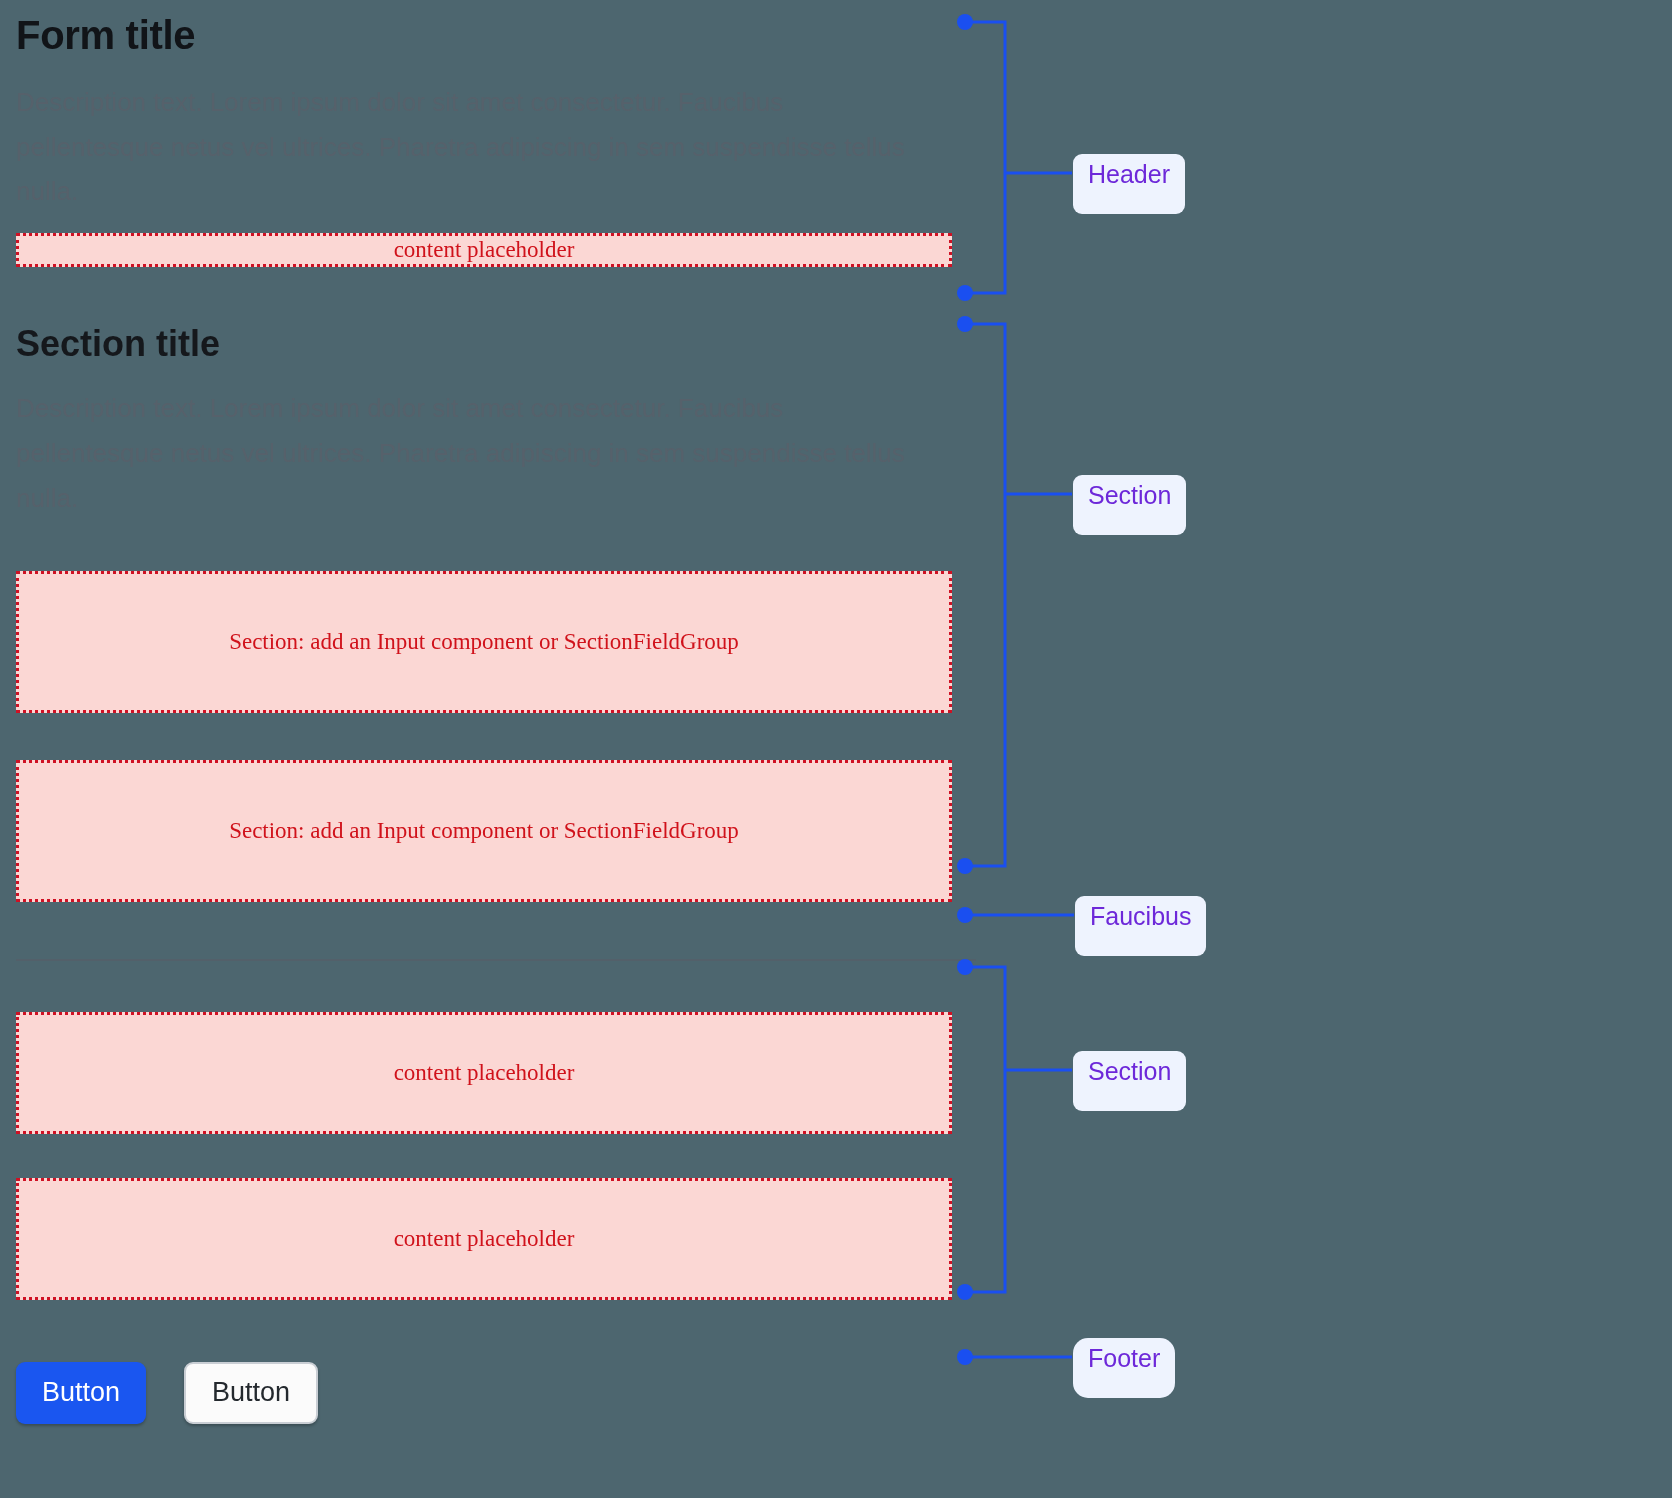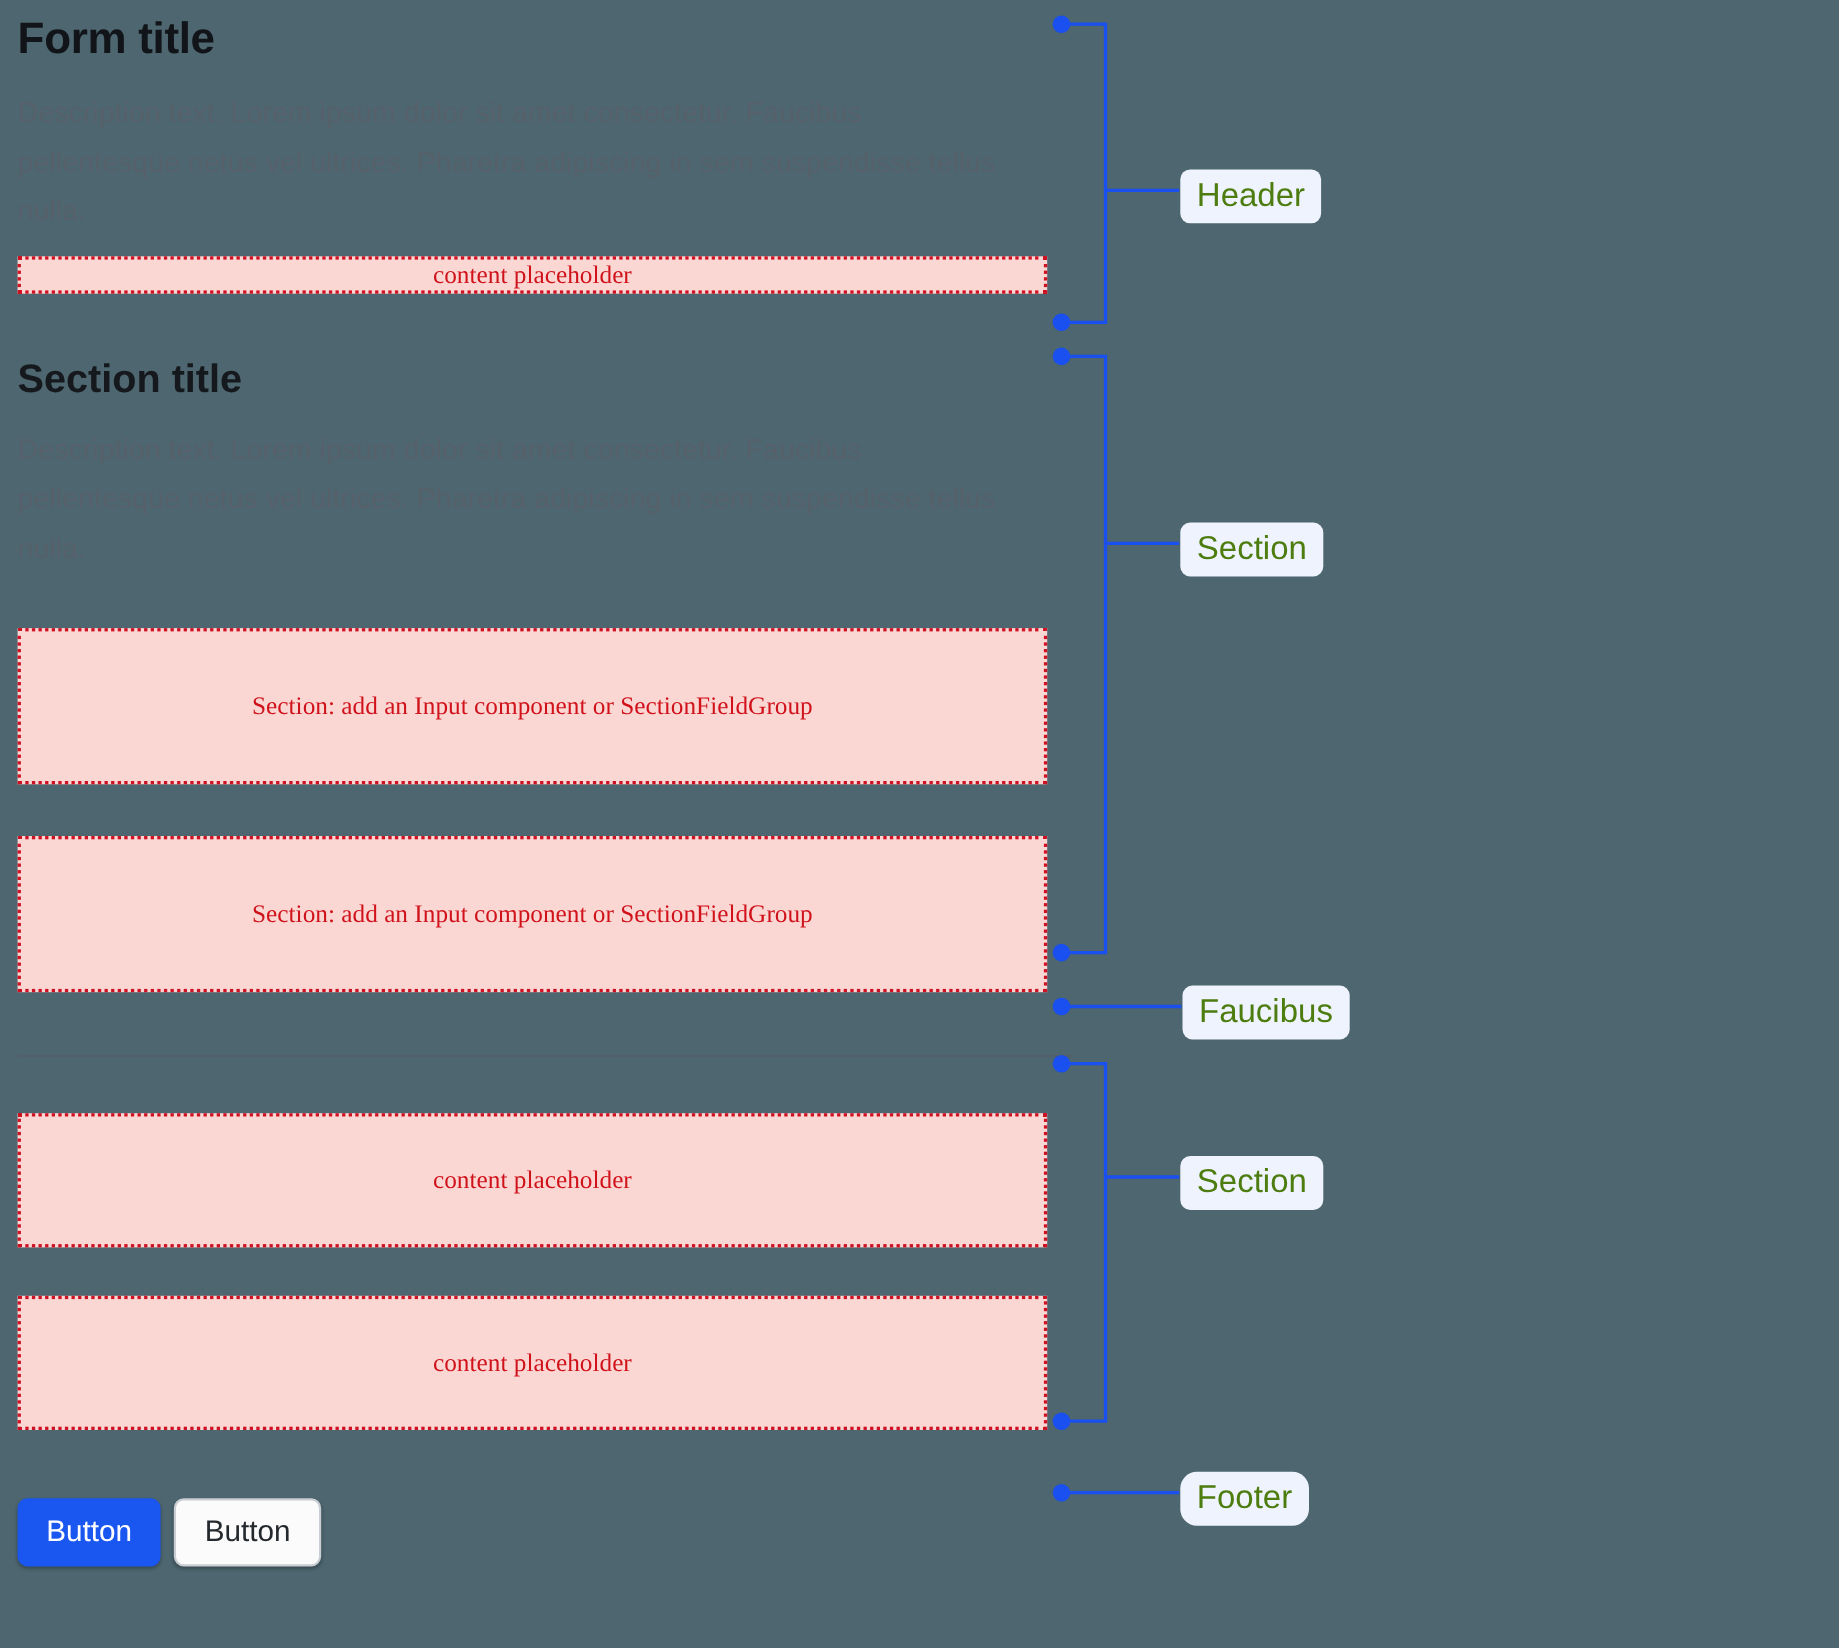--- a/index.html
+++ b/index.html
@@ -68,21 +68,21 @@
   .ph-mid    { height: 122px; }
 
   .hr {
     width: 960px;
     height: 2px;
     background: #53606a;
     border: 0;
   }
 
   
-  .btn-row { display: flex; align-items: center; gap: 12px; }
+  .btn-row { display: flex; align-items: center; gap: 38px; }
   .btn {
     font-family: "Liberation Sans", sans-serif;
     font-size: 27px;
     border-radius: 9px;
     padding: 0 26px;
     height: 62px;
     display: inline-flex;
     align-items: center;
     justify-content: center;
     cursor: pointer;
@@ -103,25 +103,25 @@
   .anno-layer {
     position: absolute;
     left: 0; top: 0;
     width: 1672px; height: 1498px;
     pointer-events: none;
   }
   .anno-svg { position: absolute; left:0; top:0; }
   .pill {
     position: absolute;
     background: #eef3fe;
-    color: #4d7c0f;
+    color: #6d28d9;
     font-family: "Liberation Sans", sans-serif;
-    font-size: 30px;
+    font-size: 25px;
     border-radius: 9px;
-    padding: 7px 15px 9px 15px;
+    padding: 7px 15px 25px 15px;
     white-space: nowrap;
     pointer-events: auto;
     line-height: 1.1;
   }
 </style>
 </head>
 <body>
 
 <div id="root">
 

